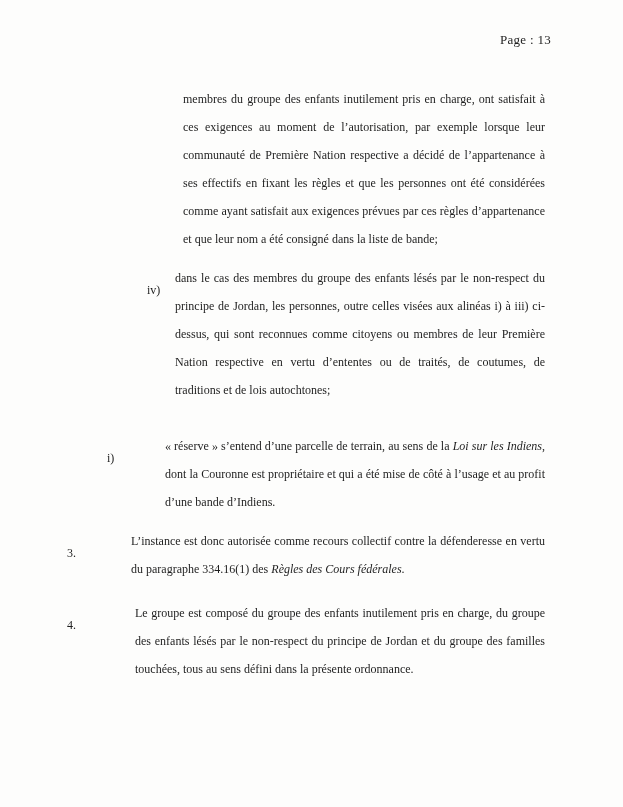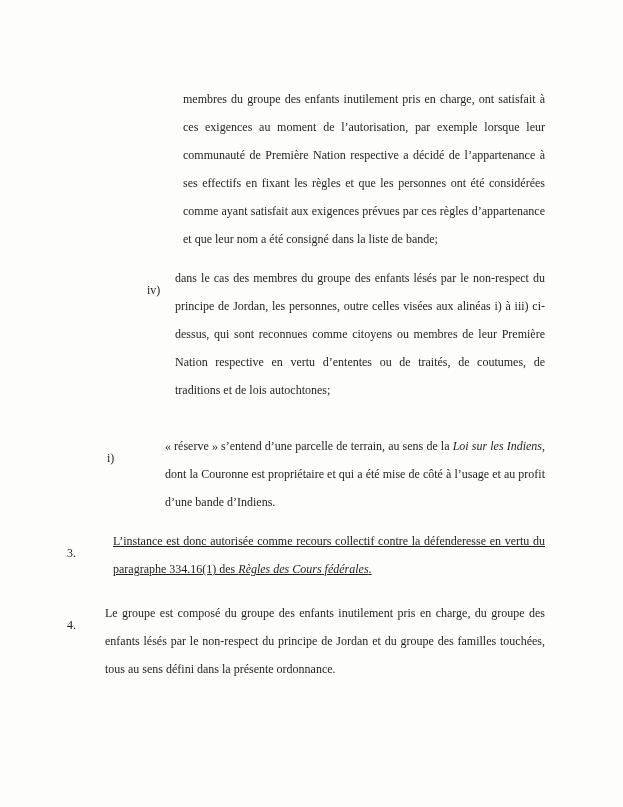--- a/index.html
+++ b/index.html
@@ -44,31 +44,32 @@
   
   .block-a { left: 183px; width: 362px; top: 85px; }
   
   .block-b { left: 147px; width: 398px; top: 264px; }
   .block-b .block-text { margin-left: 28px; }
   
   .block-c { left: 107px; width: 438px; top: 432px; }
   .block-c .block-text { margin-left: 58px; }
   
   .block-d { left: 67px; width: 478px; top: 527px; }
-  .block-d .block-text { margin-left: 46px; text-decoration: underline; }
+  .block-d .block-text { margin-left: 64px; }
   
   .block-e { left: 67px; width: 478px; top: 599px; }
-  .block-e .block-text { margin-left: 38px; }
+  .block-e .block-text { margin-left: 68px; }
   i { font-style: italic; }
 </style>
 </head>
 <body>
 
 <div class="page">
 
+  <div class="page-number">Page : 13</div>
 
   <div class="block block-a">
     <div class="block-text"><span>membres du groupe des enfants inutilement pris en charge, ont satisfait à ces exigences au moment de l’autorisation, par exemple lorsque leur communauté de Première Nation respective a décidé de l’appartenance à ses effectifs en fixant les règles et que les personnes ont été considérées comme ayant satisfait aux exigences prévues par ces règles d’appartenance et que leur nom a été consigné dans la liste de bande;</span></div>
   </div>
 
   <div class="block block-b">
     <span class="item-label">iv)</span>
     <div class="block-text"><span>dans le cas des membres du groupe des enfants lésés par le non-respect du principe de Jordan, les personnes, outre celles visées aux alinéas i) à iii)  ci-dessus, qui sont reconnues comme citoyens ou membres de leur Première Nation respective en vertu d’ententes ou de traités, de coutumes, de traditions et de lois autochtones;</span></div>
   </div>
 

